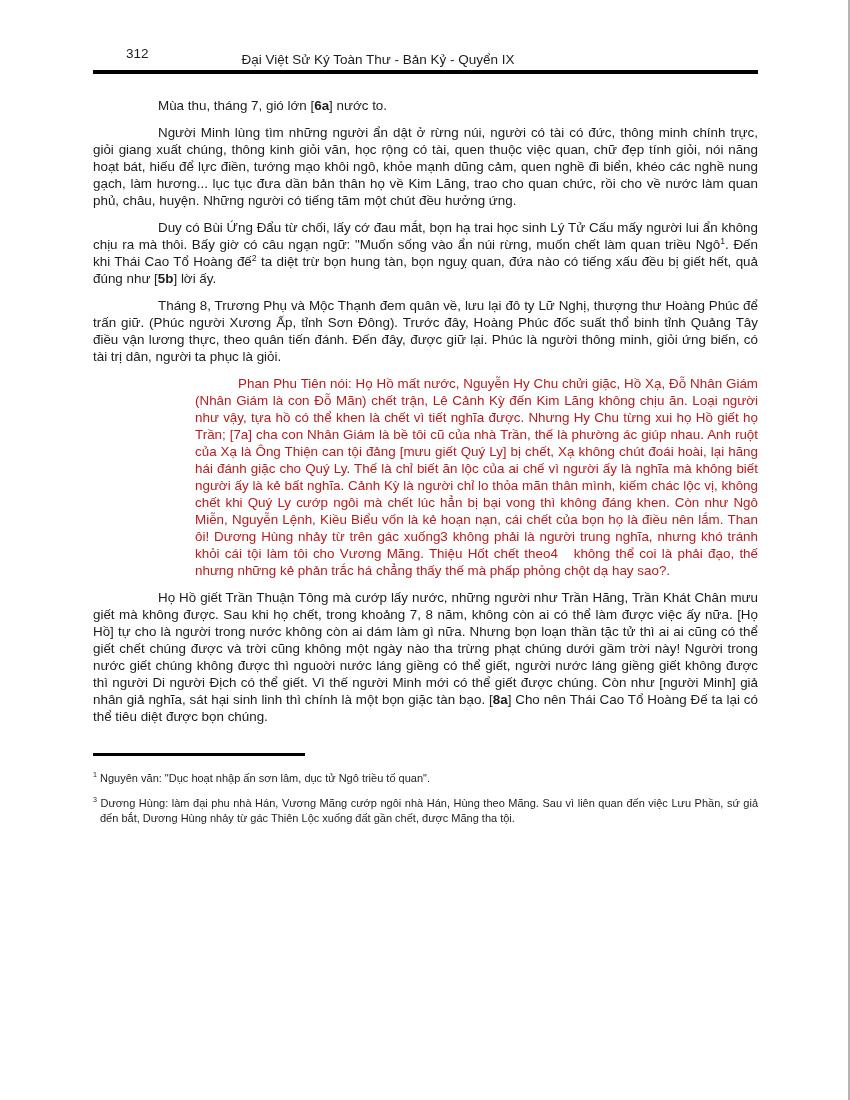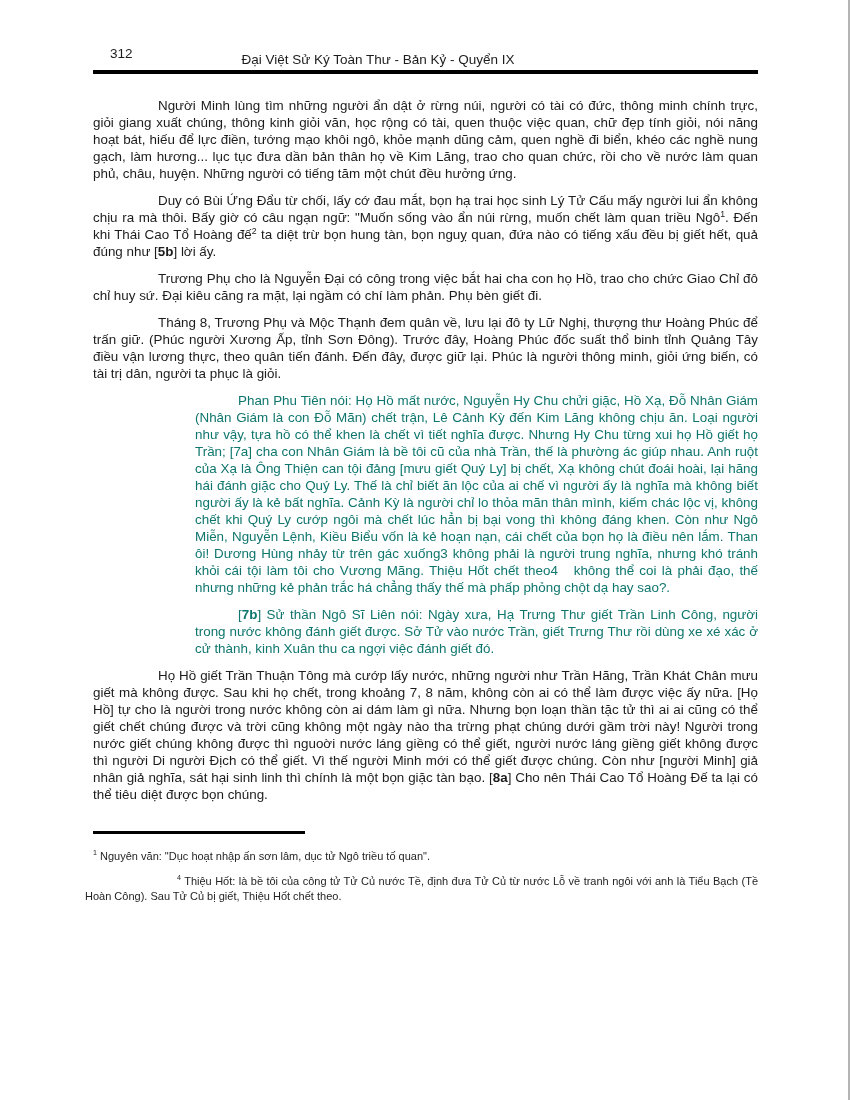--- a/index.html
+++ b/index.html
@@ -8,30 +8,30 @@
     width:850px;height:1100px;
     background:#ffffff;
     box-sizing:border-box;
     padding:44px 90px 0 93px;
     font-family:"Liberation Sans","DejaVu Sans",sans-serif;
     color:#1c1c1c;
     border-right:2px solid #b4b4b4;
     overflow:hidden;
   }
   .page-header{position:relative;height:20px;font-size:13.5px;}
-  .page-number{position:absolute;left:17px;top:2px;}
+  .page-number{position:absolute;left:33px;top:2px;}
   .doc-title{position:absolute;left:285px;top:8px;transform:translateX(-50%);white-space:nowrap;}
   .header-rule{margin-top:6px;height:4px;background:#000;}
   .doc-body{margin-top:23px;font-size:13.4px;line-height:17px;text-align:justify;}
   .doc-body p{margin:0 0 10px 0;}
   .body-para{text-indent:65px;}
   .quote-para{
     margin-left:102px !important;
     text-indent:43px;
-    color:#0f766e;
+    color:#b91c1c;
     margin-bottom:10px;
   }
   b{font-weight:bold;}
   sup{font-size:0.65em;line-height:0;vertical-align:super;}
   .fn-separator{margin-top:28px;width:212px;height:3px;background:#000;}
   .footnotes{margin-top:15px;font-size:11px;line-height:15px;color:#242424;text-align:justify;}
   .footnote{margin:0 0 10px 0;padding-left:7px;text-indent:-7px;}
   .footnote.fn-deep{margin-left:-8px;padding-left:0;text-indent:92px;}
 </style>
 </head>
@@ -40,29 +40,28 @@
 <div class="page">
 
   <header class="page-header">
     <span class="page-number">312</span>
     <span class="doc-title">Đại Việt Sử Ký Toàn Thư - Bản Kỷ - Quyển IX</span>
   </header>
 
   <div class="header-rule"></div>
 
   <main class="doc-body">
+    <p class="body-para">Mùa thu, tháng 7, gió lớn [<b>6a</b>] nước to.</p>
     <p class="body-para">Người Minh lùng tìm những người ẩn dật ở rừng núi, người có tài có đức, thông minh chính trực, giỏi giang xuất chúng, thông kinh giỏi văn, học rộng có tài, quen thuộc việc quan, chữ đẹp tính giỏi, nói năng hoạt bát, hiếu để lực điền, tướng mạo khôi ngô, khỏe mạnh dũng cảm, quen nghề đi biển, khéo các nghề nung gạch, làm hương... lục tục đưa dần bản thân họ về Kim Lăng, trao cho quan chức, rồi cho về nước làm quan phủ, châu, huyện. Những người có tiếng tăm một chút đều hưởng ứng.</p>
     <p class="body-para">Duy có Bùi Ứng Đẩu từ chối, lấy cớ đau mắt, bọn hạ trai học sinh Lý Tử Cấu mấy người lui ẩn không chịu ra mà thôi. Bấy giờ có câu ngạn ngữ: "Muốn sống vào ẩn núi rừng, muốn chết làm quan triều Ngô<sup>1</sup>. Đến khi Thái Cao Tổ Hoàng đế<sup>2</sup> ta diệt trừ bọn hung tàn, bọn nguỵ quan, đứa nào có tiếng xấu đều bị giết hết, quả đúng như [<b>5b</b>] lời ấy.</p>
-    <p class="body-para">Trương Phụ cho là Nguyễn Đại có công trong việc bắt hai cha con họ Hồ, trao cho chức Giao Chỉ đô chỉ huy sứ. Đại kiêu căng ra mặt, lại ngầm có chí làm phản. Phụ bèn giết đi.</p>
     <p class="body-para">Tháng 8, Trương Phụ và Mộc Thạnh đem quân về, lưu lại đô ty Lữ Nghị, thượng thư Hoàng Phúc để trấn giữ. (Phúc người Xương Ấp, tỉnh Sơn Đông). Trước đây, Hoàng Phúc đốc suất thổ binh tỉnh Quảng Tây điều vận lương thực, theo quân tiến đánh. Đến đây, được giữ lại. Phúc là người thông minh, giỏi ứng biến, có tài trị dân, người ta phục là giỏi.</p>
     <p class="quote-para">Phan Phu Tiên nói: Họ Hồ mất nước, Nguyễn Hy Chu chửi giặc, Hồ Xạ, Đỗ Nhân Giám (Nhân Giám là con Đỗ Mãn) chết trận, Lê Cảnh Kỳ đến Kim Lăng không chịu ăn. Loại người như vậy, tựa hồ có thể khen là chết vì tiết nghĩa được. Nhưng Hy Chu từng xui họ Hồ giết họ Trần; [7a] cha con Nhân Giám là bề tôi cũ của nhà Trần, thế là phường ác giúp nhau. Anh ruột của Xạ là Ông Thiện can tội đảng [mưu giết Quý Ly] bị chết, Xạ không chút đoái hoài, lại hăng hái đánh giặc cho Quý Ly. Thế là chỉ biết ăn lộc của ai chế vì người ấy là nghĩa mà không biết người ấy là kẻ bất nghĩa. Cảnh Kỳ là người chỉ lo thỏa mãn thân mình, kiếm chác lộc vị, không chết khi Quý Ly cướp ngôi mà chết lúc hẳn bị bại vong thì không đáng khen. Còn như Ngô Miễn, Nguyễn Lệnh, Kiều Biểu vốn là kẻ hoạn nạn, cái chết của bọn họ là điều nên lắm. Than ôi! Dương Hùng nhảy từ trên gác xuống3 không phải là người trung nghĩa, nhưng khó tránh khỏi cái tội làm tôi cho Vương Mãng. Thiệu Hốt chết theo4&nbsp;&nbsp; không thể coi là phải đạo, thế nhưng những kẻ phản trắc há chẳng thấy thế mà phấp phỏng chột dạ hay sao?.</p>
-    <p class="quote-para">[<b>7b</b>] Sử thần Ngô Sĩ Liên nói: Ngày xưa, Hạ Trưng Thư giết Trần Linh Công, người trong nước không đánh giết được. Sở Tử vào nước Trần, giết Trưng Thư rồi dùng xe xé xác ở cử thành, kinh Xuân thu ca ngợi việc đánh giết đó.</p>
     <p class="body-para">Họ Hồ giết Trần Thuận Tông mà cướp lấy nước, những người như Trần Hãng, Trần Khát Chân mưu giết mà không được. Sau khi họ chết, trong khoảng 7, 8 năm, không còn ai có thể làm được việc ấy nữa. [Họ Hồ] tự cho là người trong nước không còn ai dám làm gì nữa. Nhưng bọn loạn thần tặc tử thì ai ai cũng có thể giết chết chúng được và trời cũng không một ngày nào tha trừng phạt chúng dưới gầm trời này! Người trong nước giết chúng không được thì nguoời nước láng giềng có thể giết, người nước láng giềng giết không được thì người Di người Địch có thể giết. Vì thế người Minh mới có thể giết được chúng. Còn như [người Minh] giả nhân giả nghĩa, sát hại sinh linh thì chính là một bọn giặc tàn bạo. [<b>8a</b>] Cho nên Thái Cao Tổ Hoàng Đế ta lại có thể tiêu diệt được bọn chúng.</p>
   </main>
 
   <div class="fn-separator"></div>
 
   <section class="footnotes">
     <p class="footnote"><sup>1</sup> Nguyên văn: "Dục hoạt nhập ấn sơn lâm, dục tử Ngô triều tố quan".</p>
-    <p class="footnote fn-deep"><sup>4</sup> Thiệu Hốt: là bề tôi của công tử Tử Củ nước Tề, định đưa Tử Củ từ nước Lỗ về tranh ngôi với anh là Tiểu Bạch (Tề Hoàn Công). Sau Tử Củ bị giết, Thiệu Hốt chết theo.</p>
+    <p class="footnote"><sup>3</sup> Dương Hùng: làm đại phu nhà Hán, Vương Mãng cướp ngôi nhà Hán, Hùng theo Mãng. Sau vì liên quan đến việc Lưu Phần, sứ giả đến bắt, Dương Hùng nhảy từ gác Thiên Lộc xuống đất gần chết, được Mãng tha tội.</p>
   </section>
 
 </div>
 
 </body></html>

